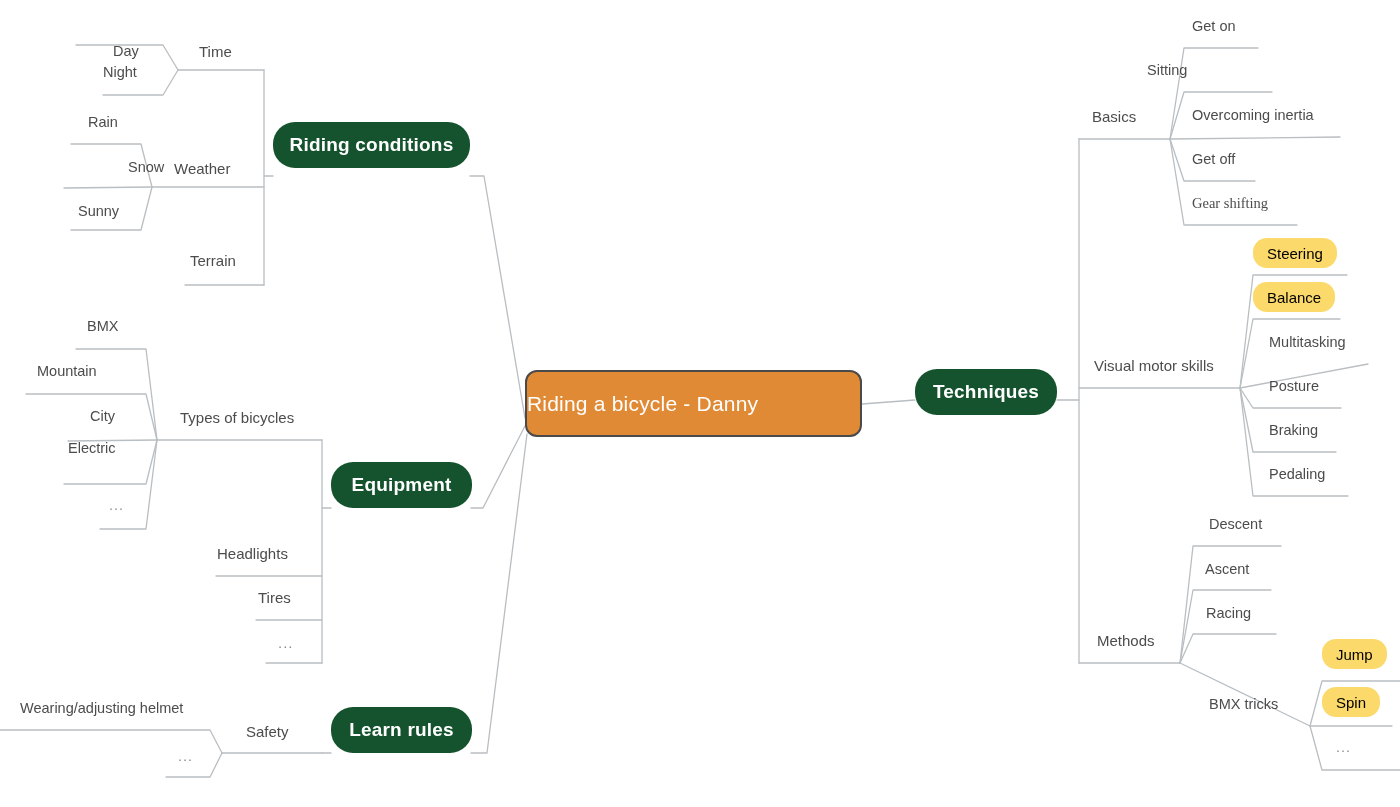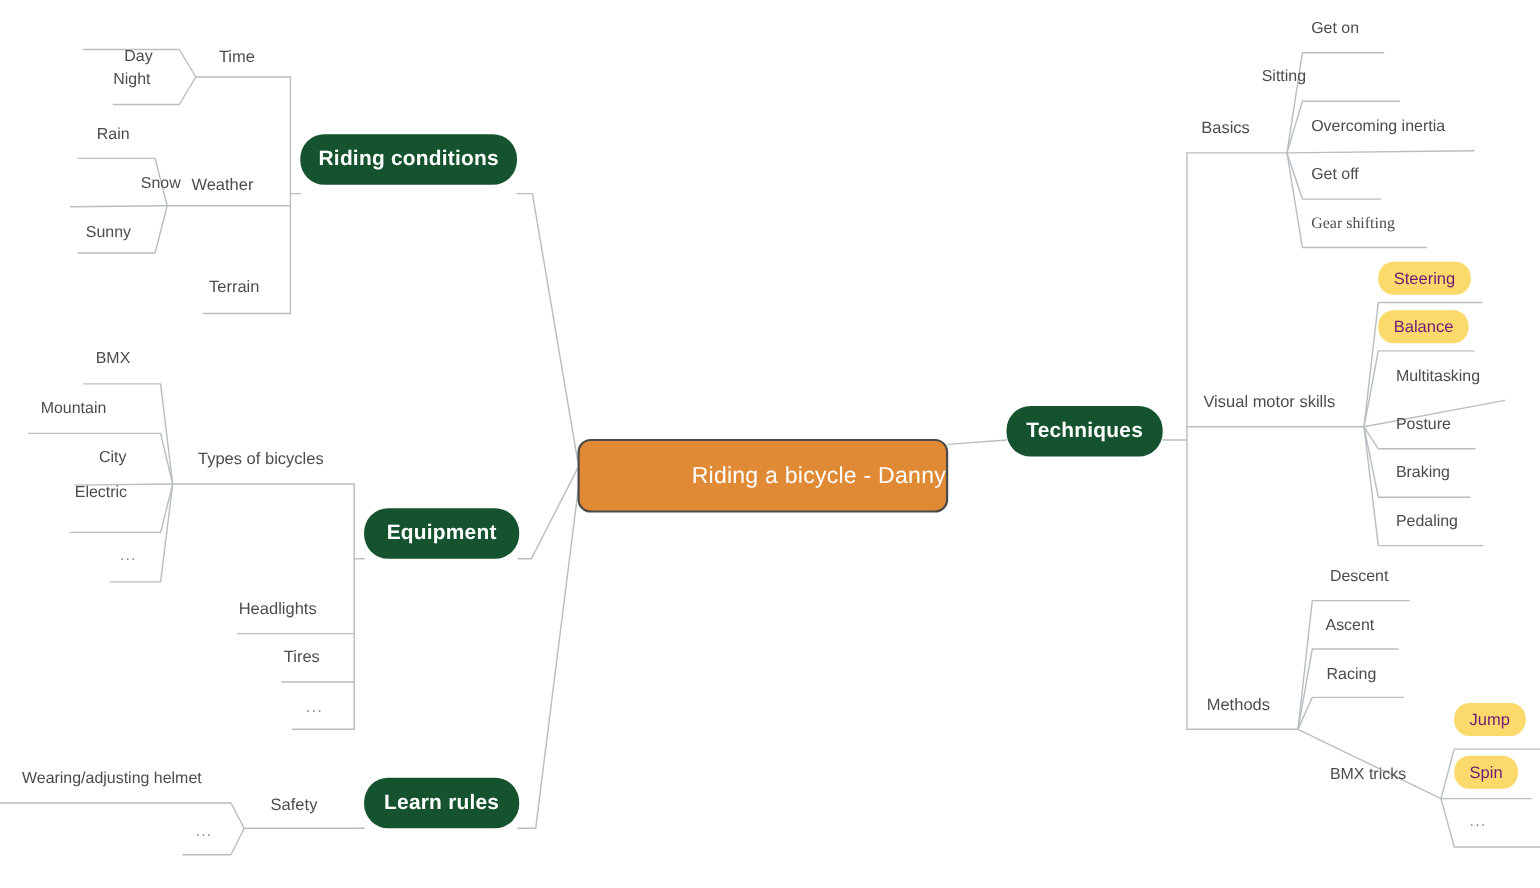--- a/index.html
+++ b/index.html
@@ -15,24 +15,23 @@
   svg#edges{position:absolute;left:0;top:0;width:1400px;height:807px;pointer-events:none;}
   .node{position:absolute;white-space:nowrap;}
 
   
   .central{
     background:#E08A36;
     border:2px solid #4a4a4a;
     border-radius:12px;
     color:#ffffff;
     font-size:21px;
-    display:flex;align-items:center;justify-content:flex-end;
+    display:flex;align-items:center;justify-content:flex-start;
     box-sizing:border-box;
     letter-spacing:.2px;
-    margin-top:29px;
   }
   
   .pill-main{
     background:#14532d;
     border-radius:22px;
     color:#ffffff;
     font-size:19px;
     font-weight:bold;
     display:flex;align-items:center;justify-content:center;
     box-sizing:border-box;
@@ -42,21 +41,21 @@
   .leaf{
     color:#4c4c4c;
     font-size:15px;
     line-height:18px;
   }
   .leaf.sub{font-size:14.5px;}
   
   .pill-hl{
     background:#FBD96A;
     border-radius:14px;
-    color:#701a75;
+    color:#000000;
     font-size:15px;
     display:flex;align-items:center;justify-content:center;
     box-sizing:border-box;
     padding:0 14px;
     height:30px;
   }
   .dots{letter-spacing:1px;color:#8d8d8d;font-size:15px;}
 </style>
 </head>
 <body>

